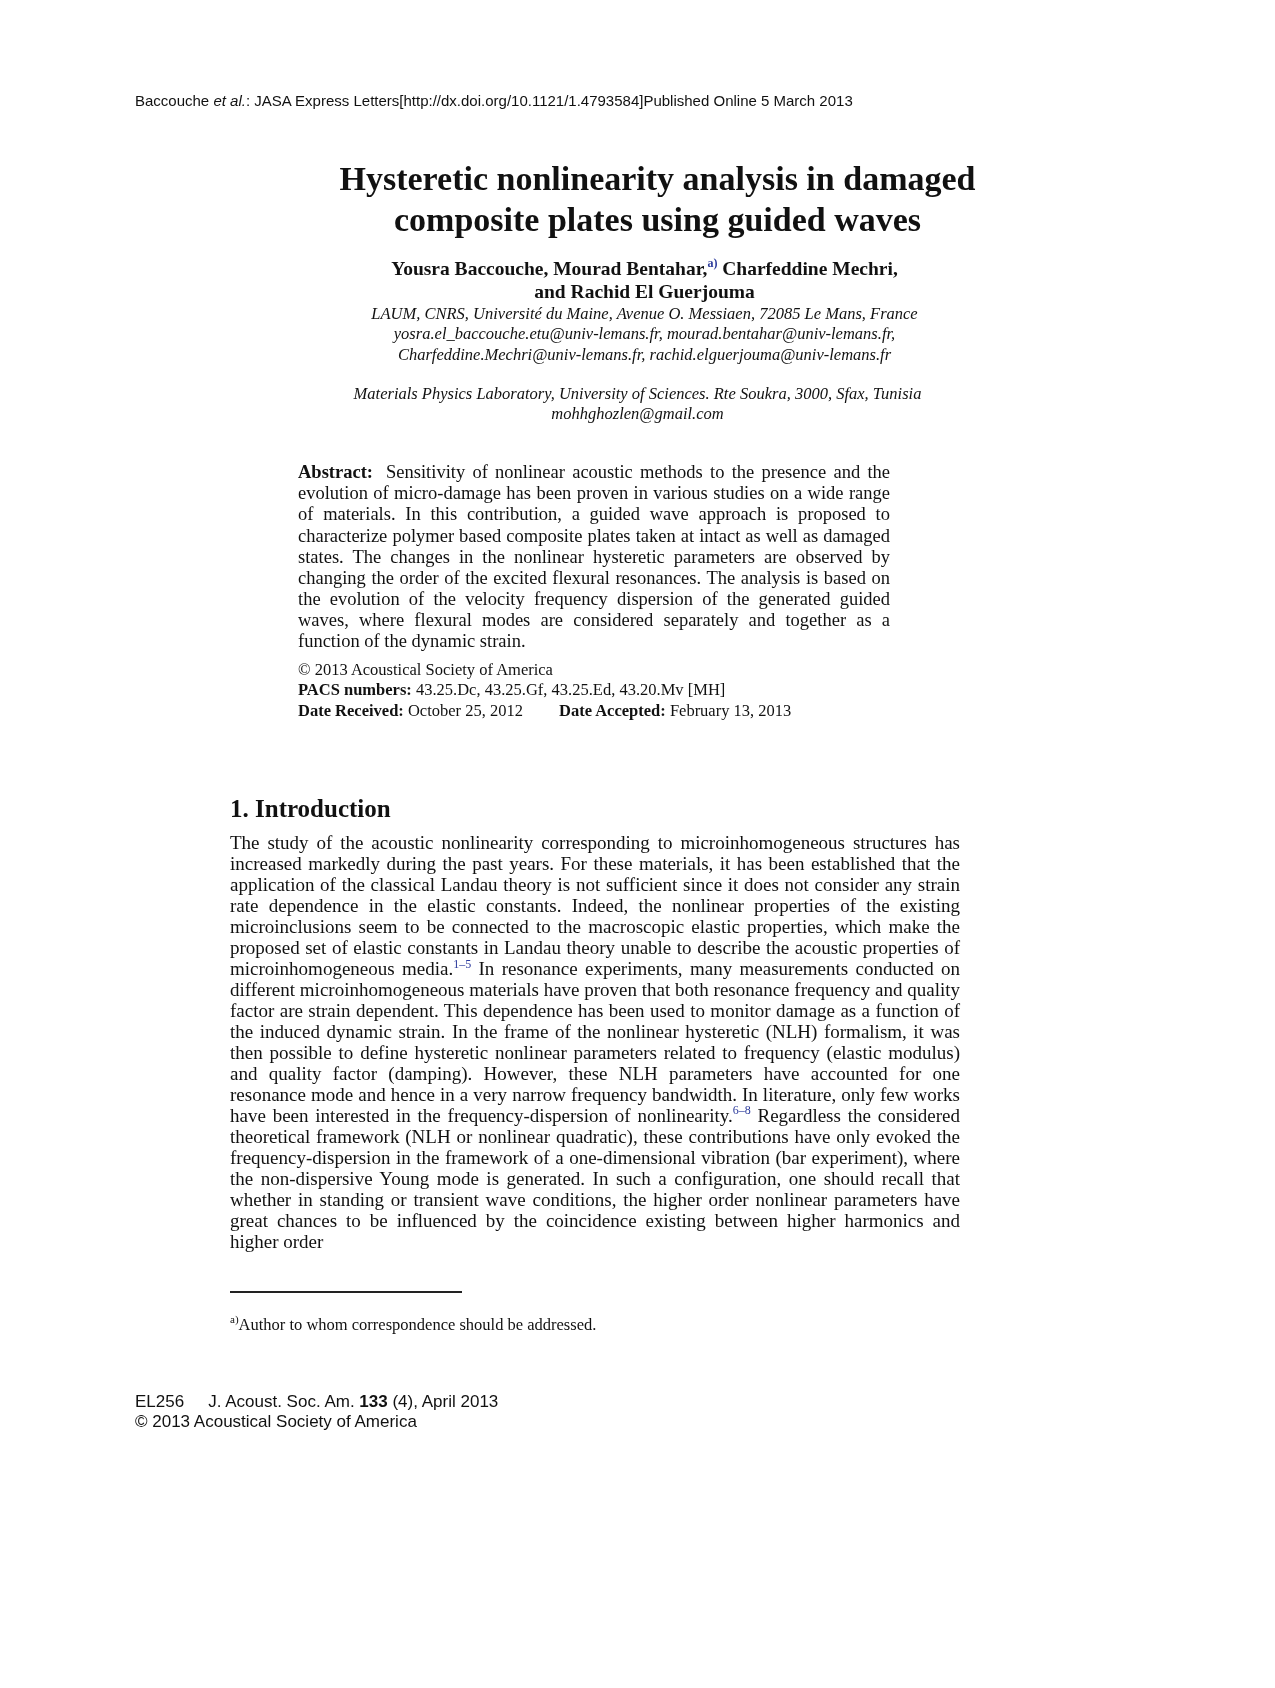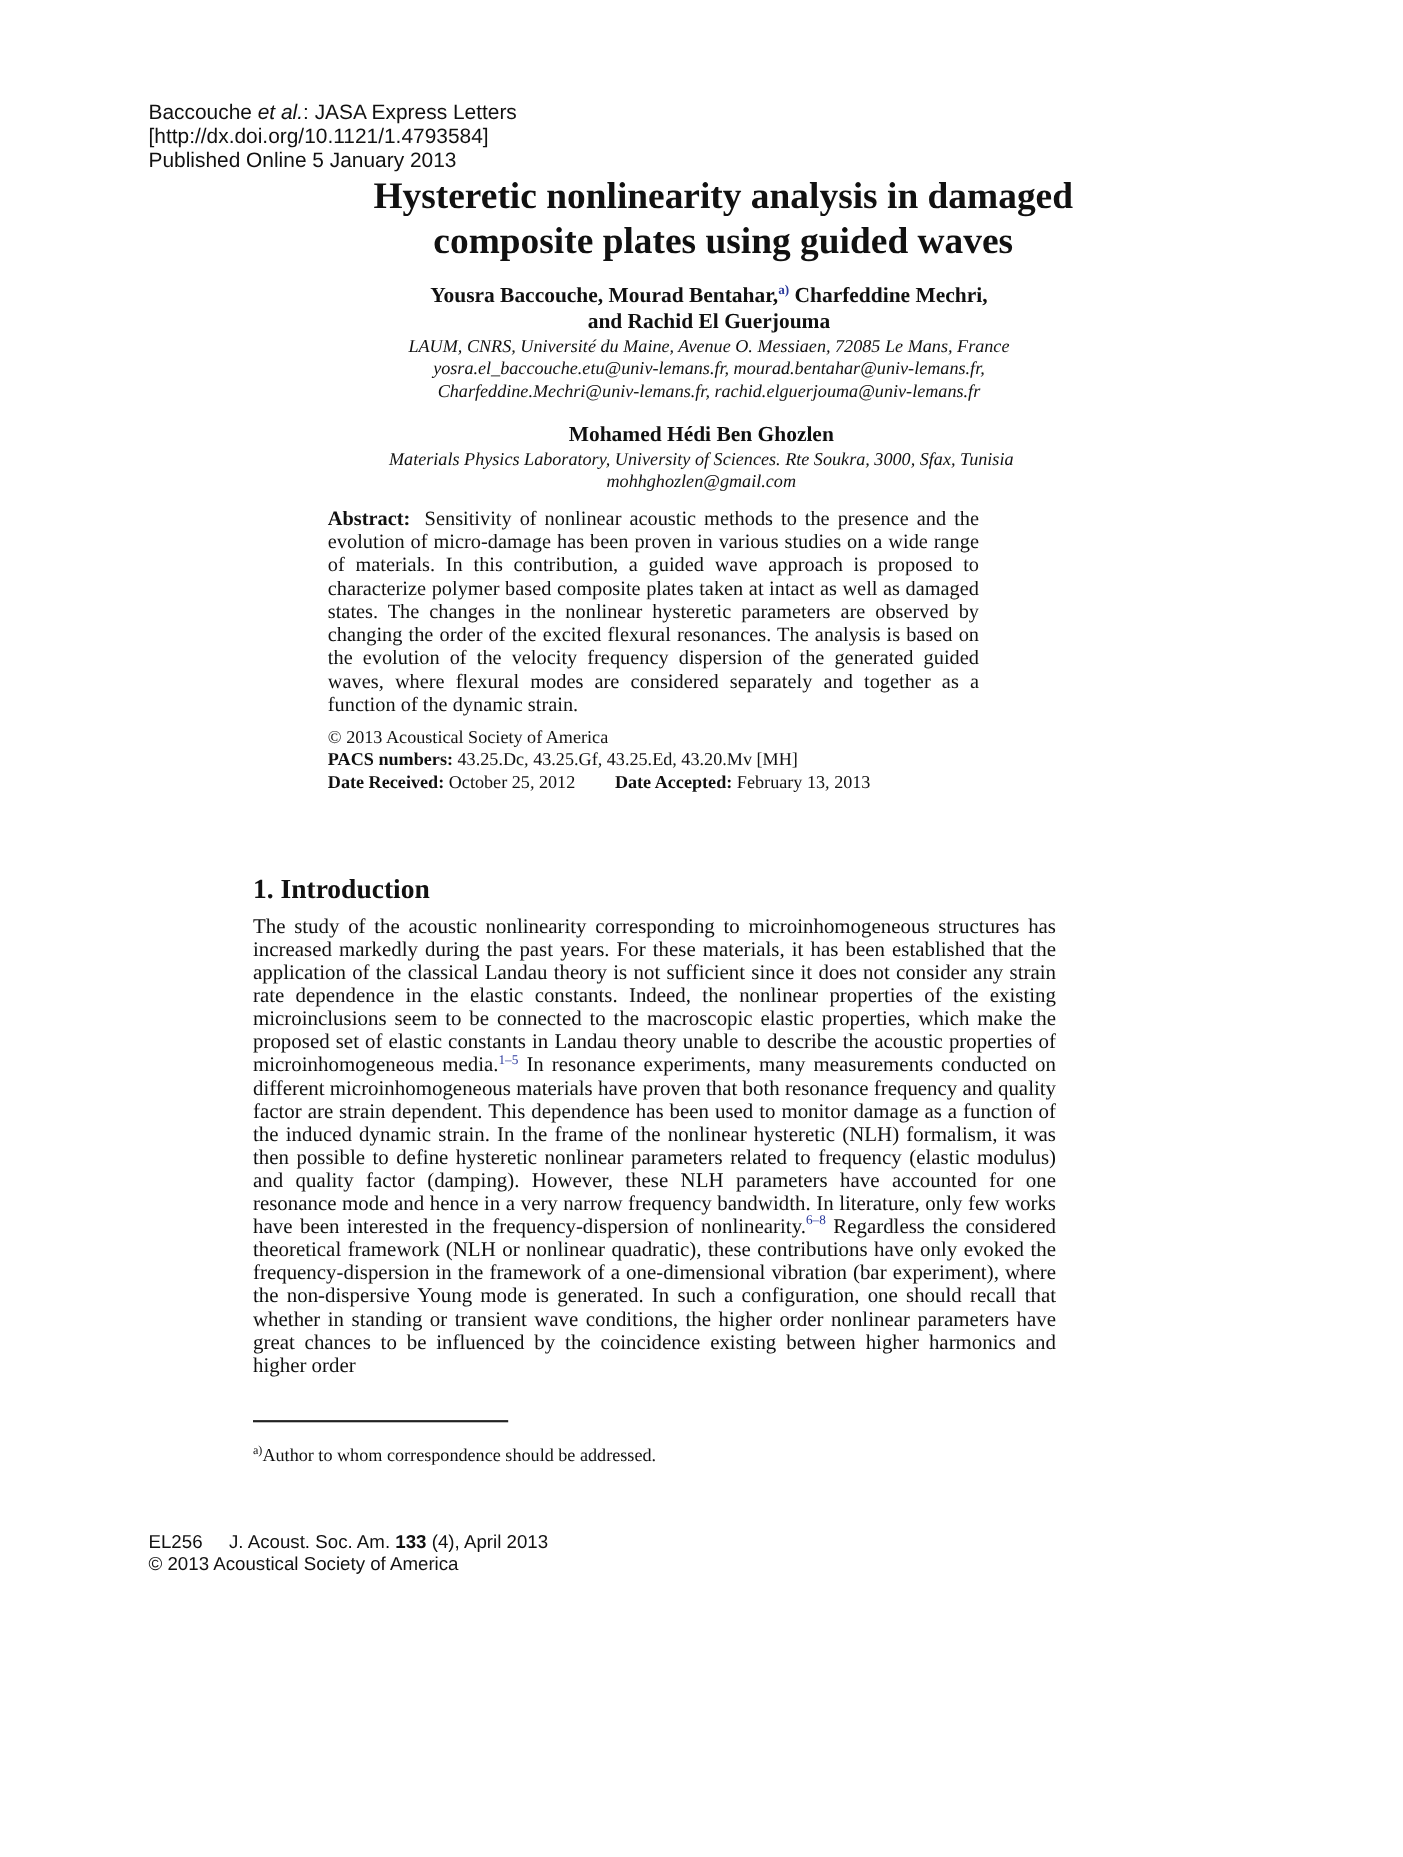--- a/index.html
+++ b/index.html
@@ -16,22 +16,21 @@
   }
 
   
   .page-header {
     position:absolute;
     top:92px; left:135px; right:227px;
     display:flex;
     justify-content:flex-start;
     align-items:baseline;
     font-family:"Liberation Sans", sans-serif;
-    font-size:19px;
-    flex-direction:column;
+    font-size:15px;
   }
   .page-header .h-left i { font-style:italic; }
   .page-header .h-center { }
   .page-header .h-right { }
 
   
   .title-block {
     position:absolute;
     top:158px; left:0; right:0;
     text-align:center;
@@ -144,37 +143,36 @@
   .page-footer b { font-weight:bold; }
 </style>
 </head>
 <body>
 
 <div class="page">
 
   <header class="page-header">
     <span class="h-left"><span>Baccouche </span><i>et al.</i><span>: JASA Express Letters</span></span>
     <span class="h-center">[http://dx.doi.org/10.1121/1.4793584]</span>
-    <span class="h-right">Published Online 5 January 2013</span>
+    <span class="h-right">Published Online 5 March 2013</span>
   </header>
 
   <div class="title-block">
     <h1>Hysteretic nonlinearity analysis in damaged composite plates using guided waves</h1>
   </div>
 
   <div class="byline-block">
     <div class="author-line"><span>Yousra Baccouche, Mourad Bentahar,</span><sup class="note-link">a)</sup><span> Charfeddine Mechri,</span></div>
     <div class="author-line">and Rachid El Guerjouma</div>
     <div class="affil-line">LAUM, CNRS, Université du Maine, Avenue O. Messiaen, 72085 Le Mans, France</div>
     <div class="affil-line">yosra.el_baccouche.etu@univ-lemans.fr, mourad.bentahar@univ-lemans.fr,</div>
     <div class="affil-line">Charfeddine.Mechri@univ-lemans.fr, rachid.elguerjouma@univ-lemans.fr</div>
   </div>
 
   <div class="byline2-block">
-    <div class="author-line">Mohamed Hédi Ben Ghozlen</div>
     <div class="affil-line">Materials Physics Laboratory, University of Sciences. Rte Soukra, 3000, Sfax, Tunisia</div>
     <div class="affil-line">mohhghozlen@gmail.com</div>
   </div>
 
   <section class="abstract-block">
     <p class="abstract-text"><span class="abs-label">Abstract:</span><span>Sensitivity of nonlinear acoustic methods to the presence and the evolution of micro-damage has been proven in various studies on a wide range of materials. In this contribution, a guided wave approach is proposed to characterize polymer based composite plates taken at intact as well as damaged states. The changes in the nonlinear hysteretic parameters are observed by changing the order of the excited flexural resonances. The analysis is based on the evolution of the velocity frequency dispersion of the generated guided waves, where flexural modes are considered separately and together as a function of the dynamic strain.</span></p>
     <div class="meta-line first">© 2013 Acoustical Society of America</div>
     <div class="meta-line"><b>PACS numbers:</b><span> 43.25.Dc, 43.25.Gf, 43.25.Ed, 43.20.Mv [MH]</span></div>
     <div class="meta-line"><b>Date Received:</b><span> October 25, 2012</span><span class="meta-gap"></span><b>Date Accepted:</b><span>  February 13, 2013</span></div>
   </section>

